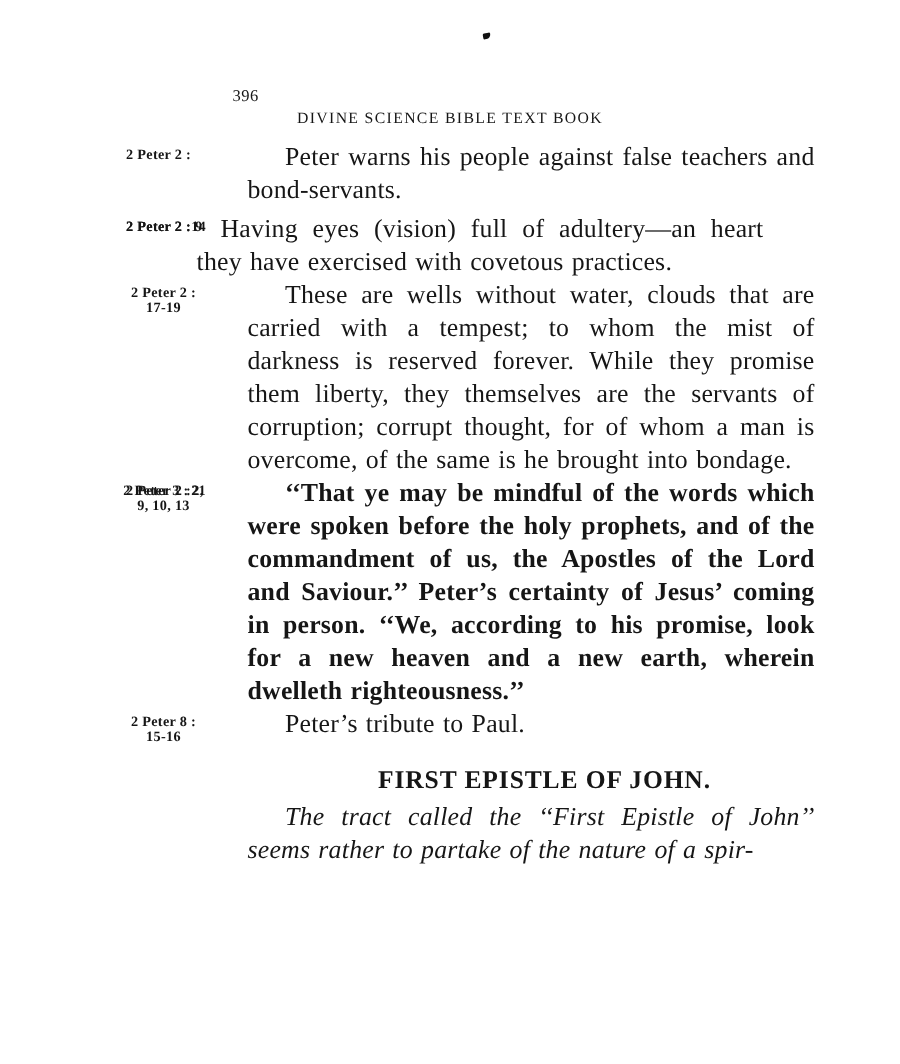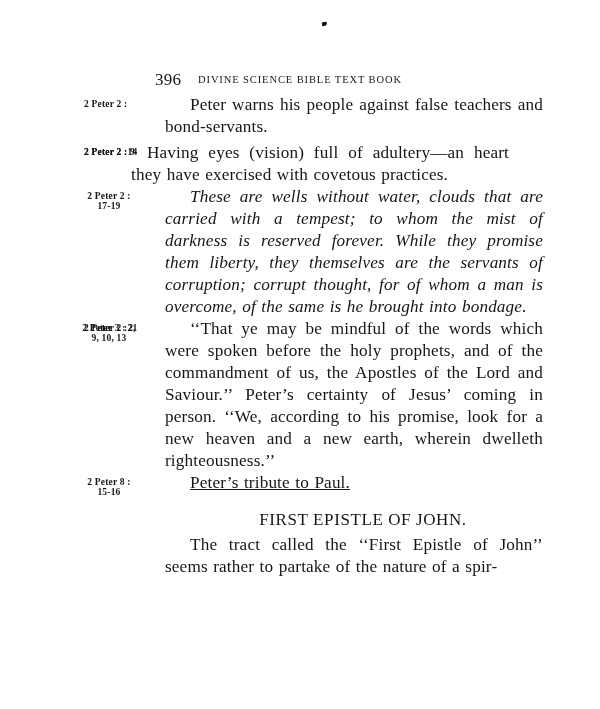--- a/index.html
+++ b/index.html
@@ -28,22 +28,22 @@
     .header {
       position: absolute;
       top: 58px;
       left: 155px;
       width: 380px;
       height: 20px;
     }
     .page-number {
       position: absolute;
       left: 0;
-      top: 12px;
-      font-size: 17px;
+      top: 0;
+      font-size: 11px;
       letter-spacing: 0.3px;
     }
     .running-title {
       position: absolute;
       left: 43px;
       top: 16px;
       font-size: 10.5px;
       letter-spacing: 0.9px;
       font-variant: small-caps;
       text-transform: uppercase;
@@ -131,41 +131,41 @@
       <div>2 Peter 2 :14</div>
     </div>
     <p class="para small-indent" style="margin:0 0 0 119px;">Having eyes (vision) full of adultery—an heart they have exercised with covetous practices.</p>
   </div>
 
   <div class="entry">
     <div class="ref">
       <div>2 Peter 2 :</div>
       <div>17-19</div>
     </div>
-    <p class="para" style="margin:0 0 0 153px;font-style:italic;">These are wells without water, clouds that are carried with a tempest; to whom the mist of darkness is reserved forever.  While they promise them liberty, they themselves are the servants of corruption; corrupt thought, for of whom a man is overcome, of the same is he brought into bondage.</p>
+    <p class="para" style="margin:0 0 0 153px;">These are wells without water, clouds that are carried with a tempest; to whom the mist of darkness is reserved forever.  While they promise them liberty, they themselves are the servants of corruption; corrupt thought, for of whom a man is overcome, of the same is he brought into bondage.</p>
   </div>
 
   <div class="entry">
     <div class="ref single">
       <div>2 Peter 2 :21</div>
     </div>
   </div>
 
   <div class="entry">
     <div class="ref">
       <div>2 Peter 3 : 2,</div>
       <div>9, 10, 13</div>
     </div>
-    <p class="para" style="margin:0 0 0 153px;">‘‘That ye may be mindful of the words which were spoken before the holy prophets, and of the commandment of us, the Apostles of the Lord and Saviour.’’  Peter’s certainty of Jesus’ coming in person.  ‘‘We, according to his promise, look for a new heaven and a new earth, wherein dwelleth righteousness.’’</p>
+    <p class="para" style="margin:0 0 0 153px;font-weight:bold;">‘‘That ye may be mindful of the words which were spoken before the holy prophets, and of the commandment of us, the Apostles of the Lord and Saviour.’’  Peter’s certainty of Jesus’ coming in person.  ‘‘We, according to his promise, look for a new heaven and a new earth, wherein dwelleth righteousness.’’</p>
   </div>
 
   <div class="entry">
     <div class="ref">
       <div>2 Peter 8 :</div>
       <div>15-16</div>
     </div>
-    <p class="para" style="margin:0 0 12px 153px;text-decoration:underline;">Peter’s tribute to Paul.</p>
+    <p class="para" style="margin:0 0 12px 153px;">Peter’s tribute to Paul.</p>
   </div>
 
-  <h2 class="section-heading" style="font-weight:normal;">FIRST EPISTLE OF JOHN.</h2>
-  <p class="para last" style="margin:2px 16px 0 153px;">The tract called the ‘‘First Epistle of John’’ seems rather to partake of the nature of a spir-</p>
+  <h2 class="section-heading" style="font-weight:bold;">FIRST EPISTLE OF JOHN.</h2>
+  <p class="para last" style="margin:2px 16px 0 153px;font-style:italic;">The tract called the ‘‘First Epistle of John’’ seems rather to partake of the nature of a spir-</p>
 
 </div>
 
 </body></html>

